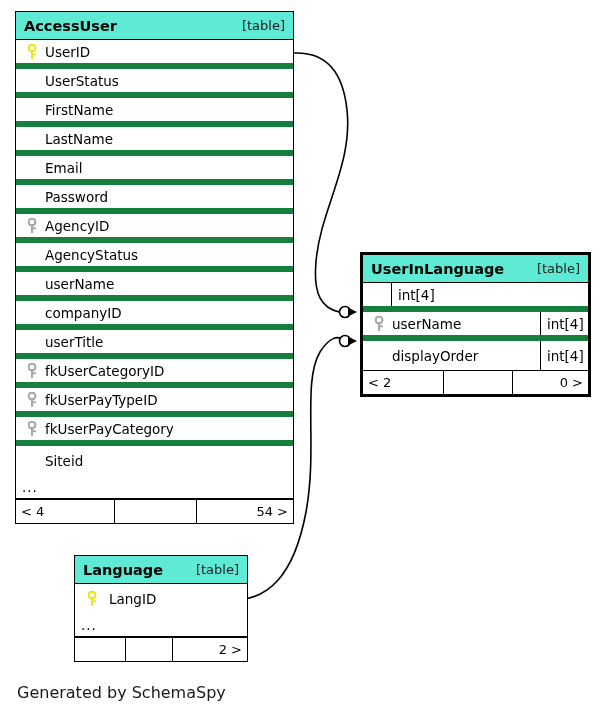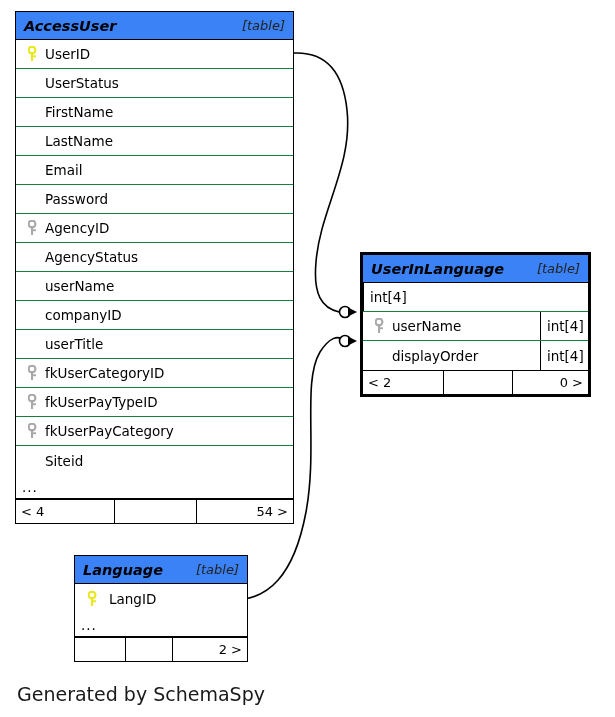--- a/index.html
+++ b/index.html
@@ -22,46 +22,45 @@
     background: #ffffff;
     border: 1px solid #000000;
     z-index: 2;
   }
   .node.focal {
     border: 3px solid #000000;
   }
 
   .node-header {
     box-sizing: border-box;
-    background: #3b82f6;
+    background: #5eead4;
     border-bottom: 1px solid #000000;
     height: 28px;
     line-height: 28px;
     display: flex;
     align-items: center;
     padding: 0 8px;
     white-space: nowrap;
-    font-style: italic;
   }
   .node-title {
     font-weight: bold;
     font-size: 14.5px;
     color: #000000;
   }
   .node-tabletag {
     margin-left: auto;
     font-size: 13px;
     color: #222222;
     padding-left: 10px;
   }
 
   .row {
     box-sizing: border-box;
     height: 29px;
-    border-bottom: 1px solid #15803d;
+    border-bottom: 6px solid #15803d;
     display: flex;
     align-items: center;
     white-space: nowrap;
   }
   .row:last-child { border-bottom: none; }
 
   .row-name {
     flex: 1 1 auto;
     display: flex;
     align-items: center;
@@ -137,39 +136,39 @@
   #node-accessuser .foot-right { flex: 1 1 auto; text-align: right; }
 
   #node-userinlang .foot-left  { width: 80px; }
   #node-userinlang .foot-mid   { width: 70px; }
   #node-userinlang .foot-right { flex: 1 1 auto; }
 
   #node-language .foot-left  { width: 50px; }
   #node-language .foot-mid   { width: 48px; }
   #node-language .foot-right { flex: 1 1 auto; }
 
-  #node-userinlang .row-type { width: 48px; }
+  #node-userinlang .row-type { width: 48px; margin-left: 28px; }
   #node-language .row-name { padding-left: 4px; text-align: center; }
   #node-language .keyslot { width: 28px; }
 
   
   #edges {
     position: absolute;
     left: 0; top: 0;
     width: 615px; height: 717px;
     z-index: 1;
     pointer-events: none;
   }
 
   
   #caption {
     position: absolute;
     left: 17px;
     top: 683px;
-    font-size: 19px;
+    font-size: 16px;
     color: #1a1a1a;
     white-space: nowrap;
   }
 </style>
 </head>
 <body>
 
 <svg id="edges" viewBox="0 0 615 717" width="615" height="717" xmlns="http://www.w3.org/2000/svg">
   <g fill="none" stroke="#000000" stroke-width="1.6">
 

